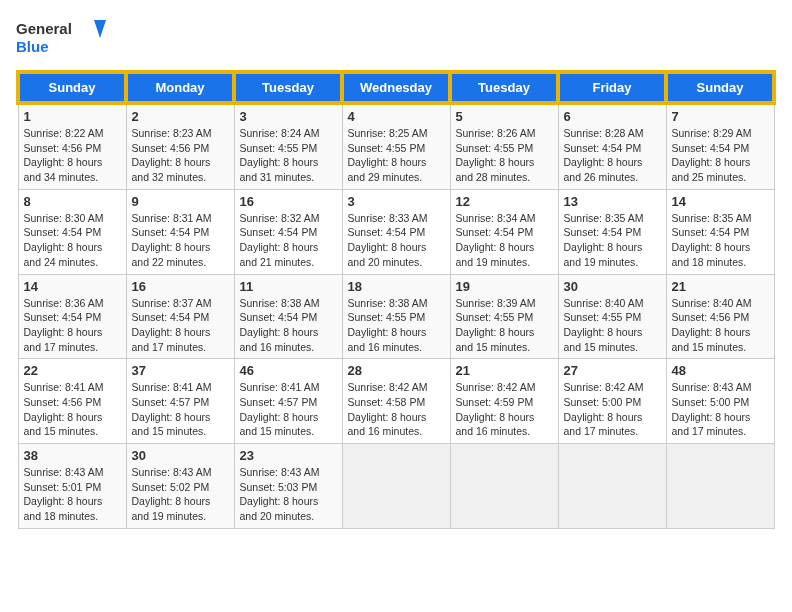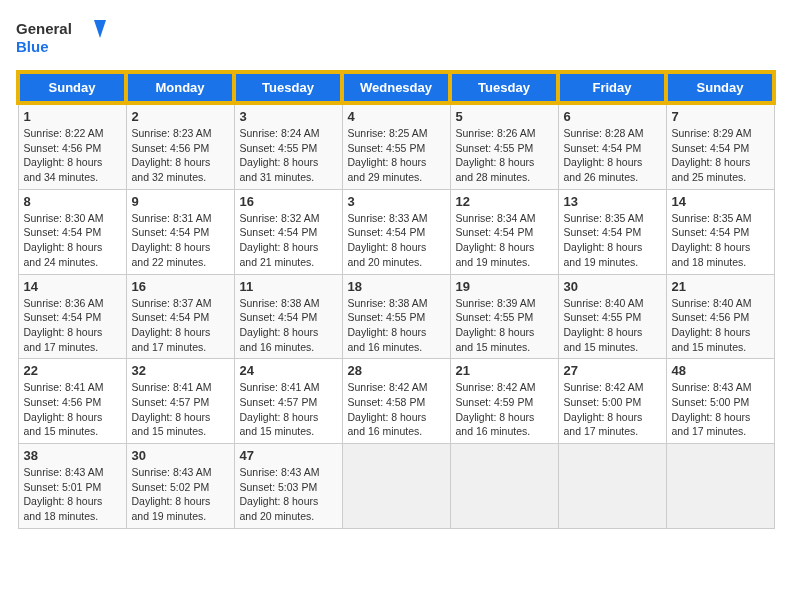--- a/index.html
+++ b/index.html
@@ -241,27 +241,27 @@
       </td>
       </tr>
       <tr>
         <td>
         <span class="day-num">22</span>
         <div class="day-info">
           Sunrise: 8:41 AM<br>Sunset: 4:56 PM<br>Daylight: 8 hours and 15 minutes.
         </div>
       </td>
         <td>
-        <span class="day-num">32</span>
+        <span class="day-num">37</span>
         <div class="day-info">
           Sunrise: 8:41 AM<br>Sunset: 4:57 PM<br>Daylight: 8 hours and 15 minutes.
         </div>
       </td>
         <td>
-        <span class="day-num">24</span>
+        <span class="day-num">46</span>
         <div class="day-info">
           Sunrise: 8:41 AM<br>Sunset: 4:57 PM<br>Daylight: 8 hours and 15 minutes.
         </div>
       </td>
         <td>
         <span class="day-num">28</span>
         <div class="day-info">
           Sunrise: 8:42 AM<br>Sunset: 4:58 PM<br>Daylight: 8 hours and 16 minutes.
         </div>
       </td>
@@ -291,21 +291,21 @@
           Sunrise: 8:43 AM<br>Sunset: 5:01 PM<br>Daylight: 8 hours and 18 minutes.
         </div>
       </td>
         <td>
         <span class="day-num">30</span>
         <div class="day-info">
           Sunrise: 8:43 AM<br>Sunset: 5:02 PM<br>Daylight: 8 hours and 19 minutes.
         </div>
       </td>
         <td>
-        <span class="day-num">47</span>
+        <span class="day-num">23</span>
         <div class="day-info">
           Sunrise: 8:43 AM<br>Sunset: 5:03 PM<br>Daylight: 8 hours and 20 minutes.
         </div>
       </td>
         <td class="empty-cell"></td>
         <td class="empty-cell"></td>
         <td class="empty-cell"></td>
         <td class="empty-cell"></td>
       </tr>
     </tbody>

